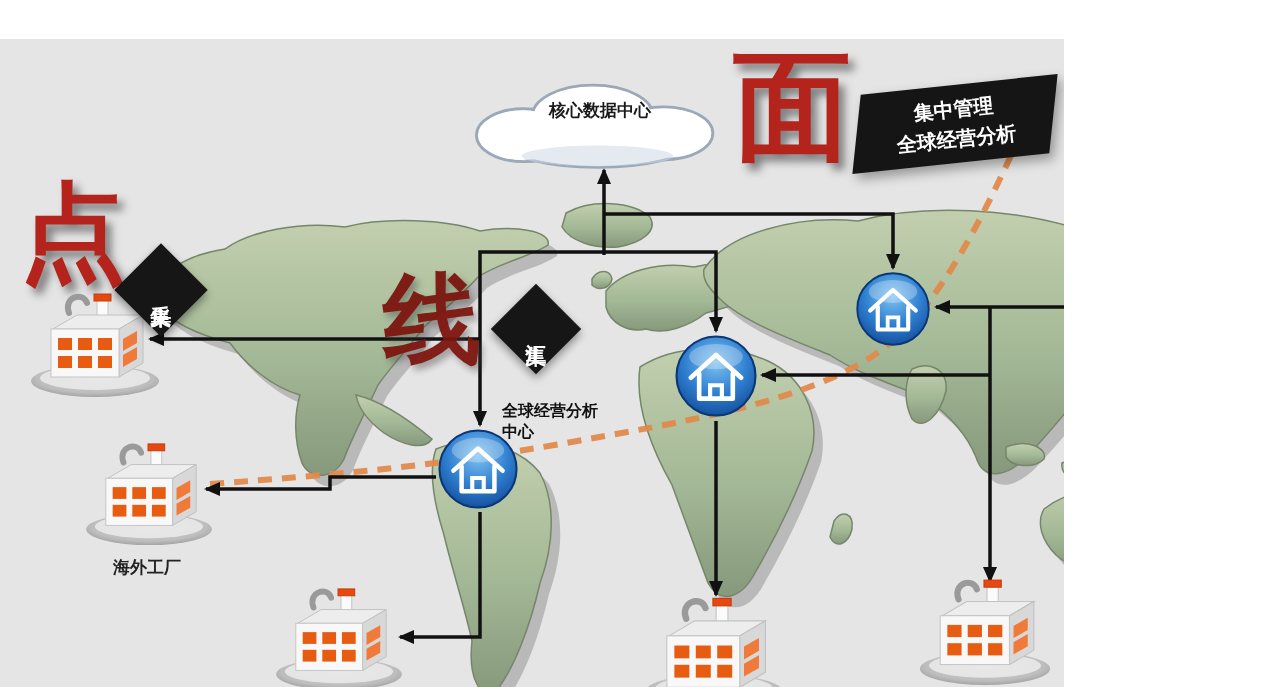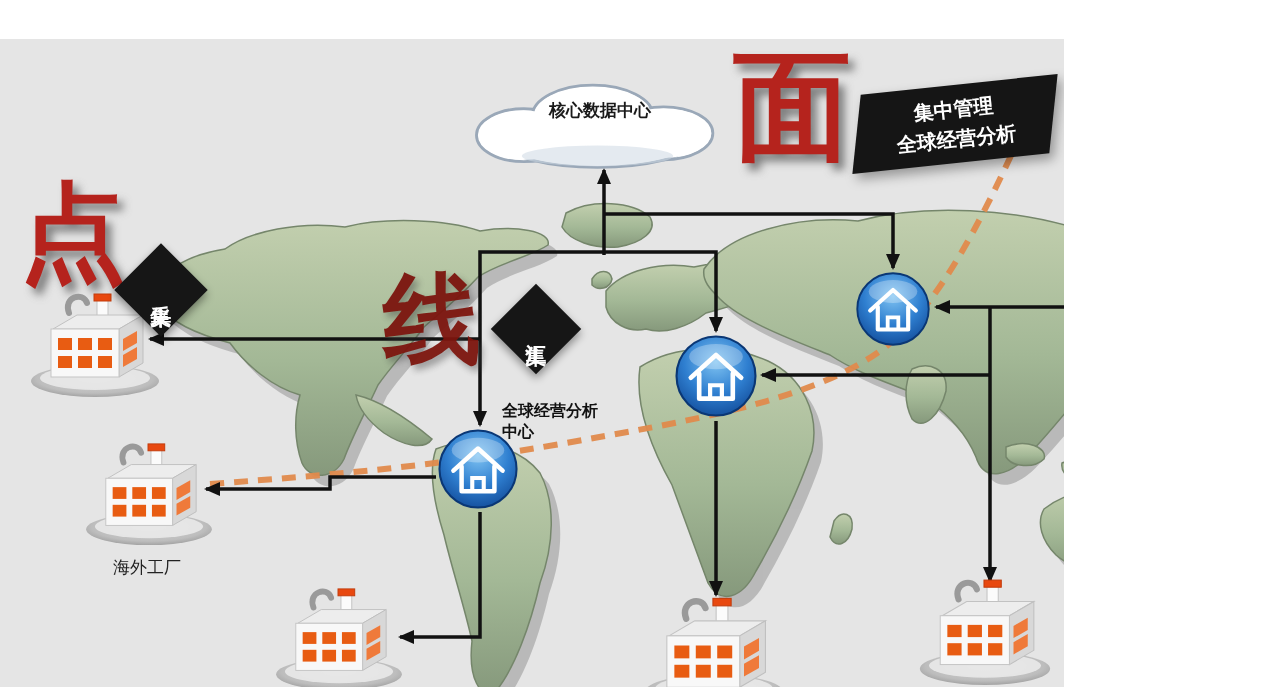--- a/index.html
+++ b/index.html
@@ -30,21 +30,21 @@
     transform:rotate(-6deg) skewX(-12deg);display:flex;align-items:center;justify-content:center;
     box-shadow:5px 6px 12px rgba(0,0,0,.35);z-index:6;
   }
   .badge-inner{transform:skewX(12deg);color:#fff;font-weight:700;font-size:20px;text-align:center;line-height:1.5;}
 
   .cloud-label{
     position:absolute;left:468px;top:60px;width:264px;text-align:center;
     font-size:17px;font-weight:700;color:#1a1a1a;z-index:5;
   }
   .node-label{position:absolute;left:502px;top:362px;font-size:16px;font-weight:700;color:#111;line-height:1.3;z-index:6;}
-  .factory-label{position:absolute;left:113px;top:517px;font-size:17px;font-weight:400;color:#222;z-index:6;}
+  .factory-label{position:absolute;left:113px;top:517px;font-size:17px;font-weight:700;color:#222;z-index:6;}
 
   .icon-svg{position:absolute;z-index:4;}
   .cloud-svg{position:absolute;z-index:3;}
 </style>
 </head>
 <body>
 
 <div class="canvas">
 
   <svg class="layer" width="1280" height="687" viewBox="0 0 1280 687">

